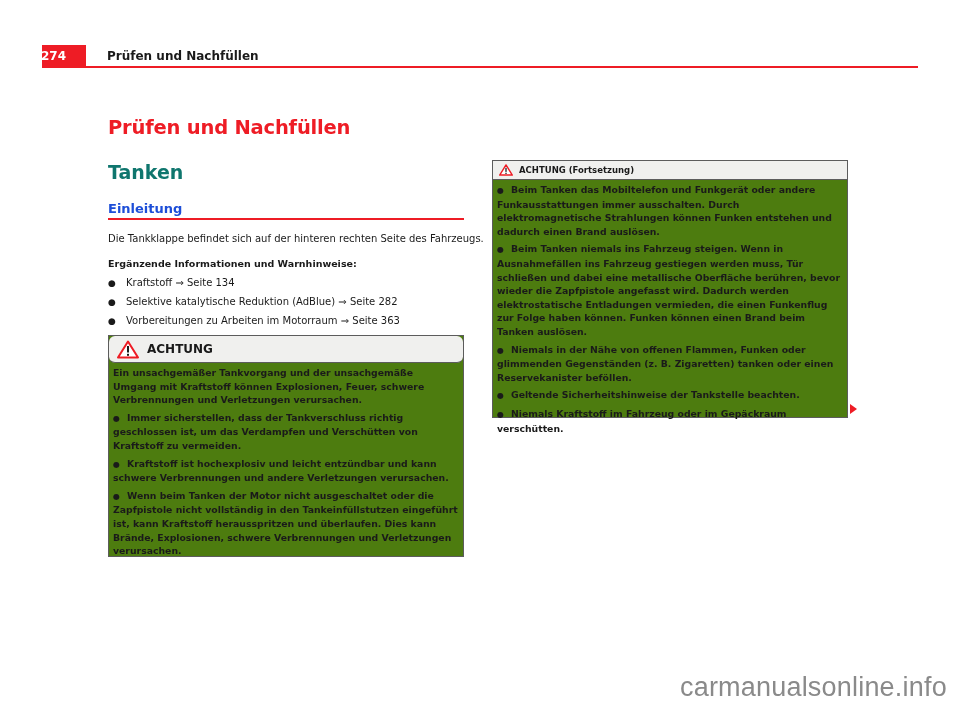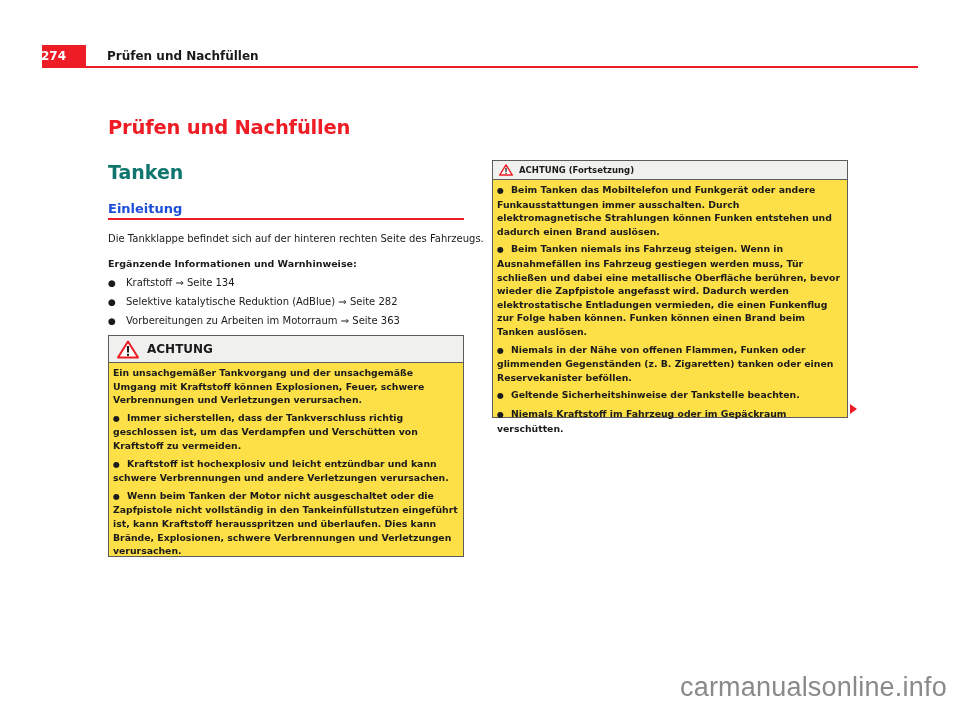--- a/index.html
+++ b/index.html
@@ -16,25 +16,25 @@
   .h2 { position: absolute; left: 108px; top: 161px; font-size: 19px; font-weight: bold; color: #0f766e; }
   .h3 { position: absolute; left: 108px; top: 201px; font-size: 13px; font-weight: bold; color: #1d4ed8; }
   .h3-rule { position: absolute; left: 108px; top: 218px; width: 356px; height: 1.5px; background: #ee1c25; }
 
   .intro { position: absolute; left: 108px; top: 233px; font-size: 10px; color: #1a1a1a; }
   .subhead { position: absolute; left: 108px; top: 258px; font-size: 9.5px; font-weight: bold; }
   .ref-list { position: absolute; left: 108px; top: 273px; margin: 0; padding: 0; list-style: none; font-size: 10px; }
   .ref-list li { height: 19px; display: flex; align-items: center; }
   .ref-list .bullet { width: 18px; font-size: 9px; }
 
-  .warn-box { position: absolute; border: 1.5px solid #5c5c5c; box-sizing: border-box; background: #fde047; }
+  .warn-box { position: absolute; border: 1.5px solid #5c5c5c; box-sizing: border-box; background: #4d7c0f; }
   .warn-box.left { left: 108px; top: 335px; width: 356px; height: 222px; }
   .warn-box.right { left: 492px; top: 160px; width: 356px; height: 258px; }
   .warn-head { background: #f0f0ee; border-bottom: 1.5px solid #5c5c5c; display: flex; align-items: center; }
-  .warn-box.left .warn-head { height: 26px; padding-left: 8px; }
+  .warn-box.left .warn-head { height: 26px; padding-left: 8px; border-radius: 6px; }
   .warn-box.right .warn-head { height: 18px; padding-left: 6px; }
   .warn-title { font-weight: bold; color: #1a1a1a; }
   .warn-box.left .warn-title { font-size: 12px; margin-left: 8px; }
   .warn-box.right .warn-title { font-size: 8.5px; margin-left: 6px; }
   .warn-body { padding: 3px 4px 0 4px; font-size: 9.3px; font-weight: bold; line-height: 13.6px; color: #1a1a1a; }
   .warn-body p { margin: 0 0 4px 0; }
   .warn-body .bul { display: inline-block; width: 14px; font-size: 8px; }
   .tri svg { display: block; }
 
   .continue-arrow { position: absolute; left: 850px; top: 404px; width: 0; height: 0;

